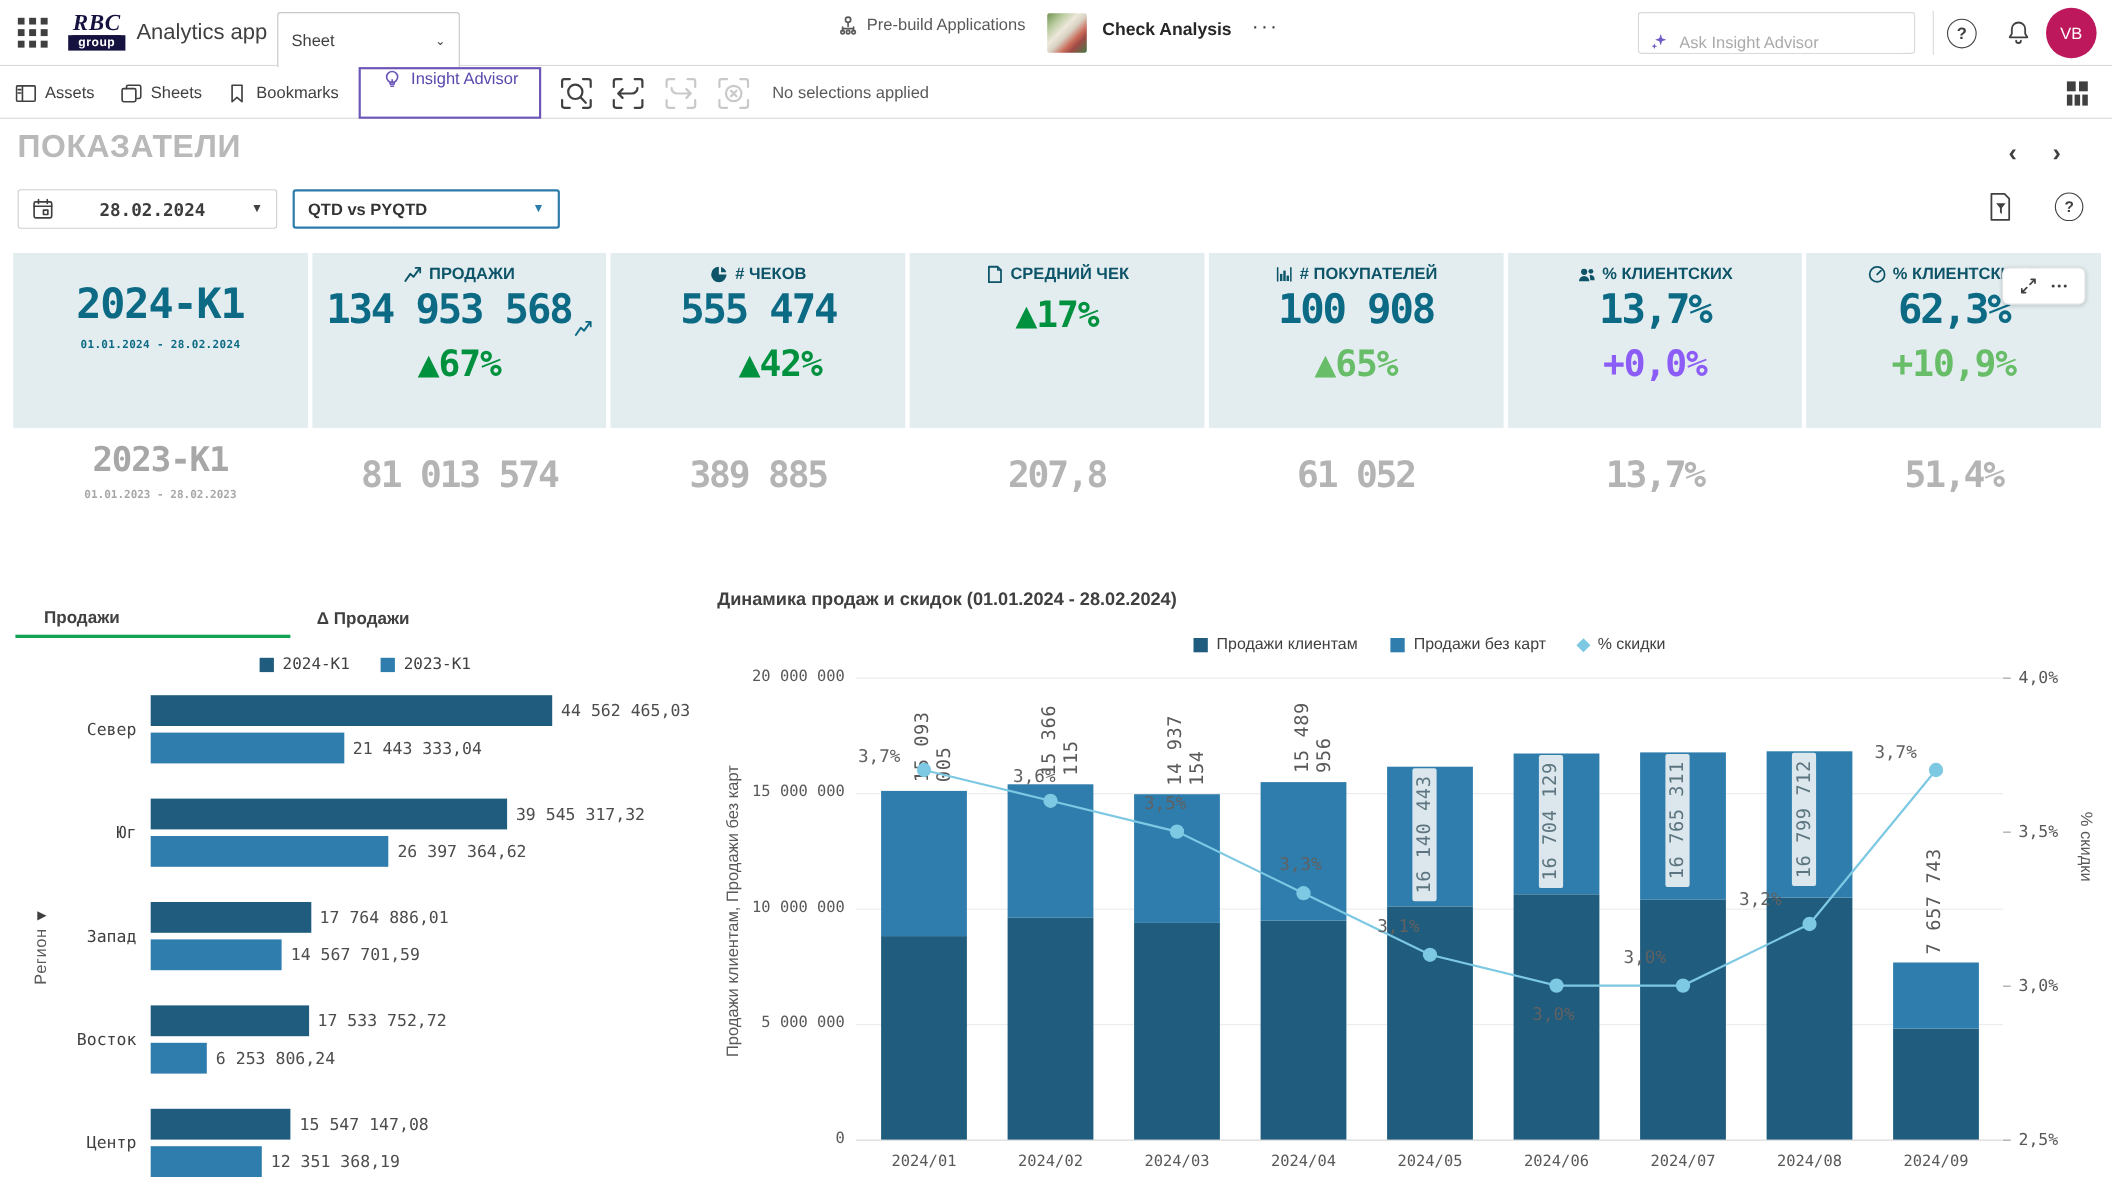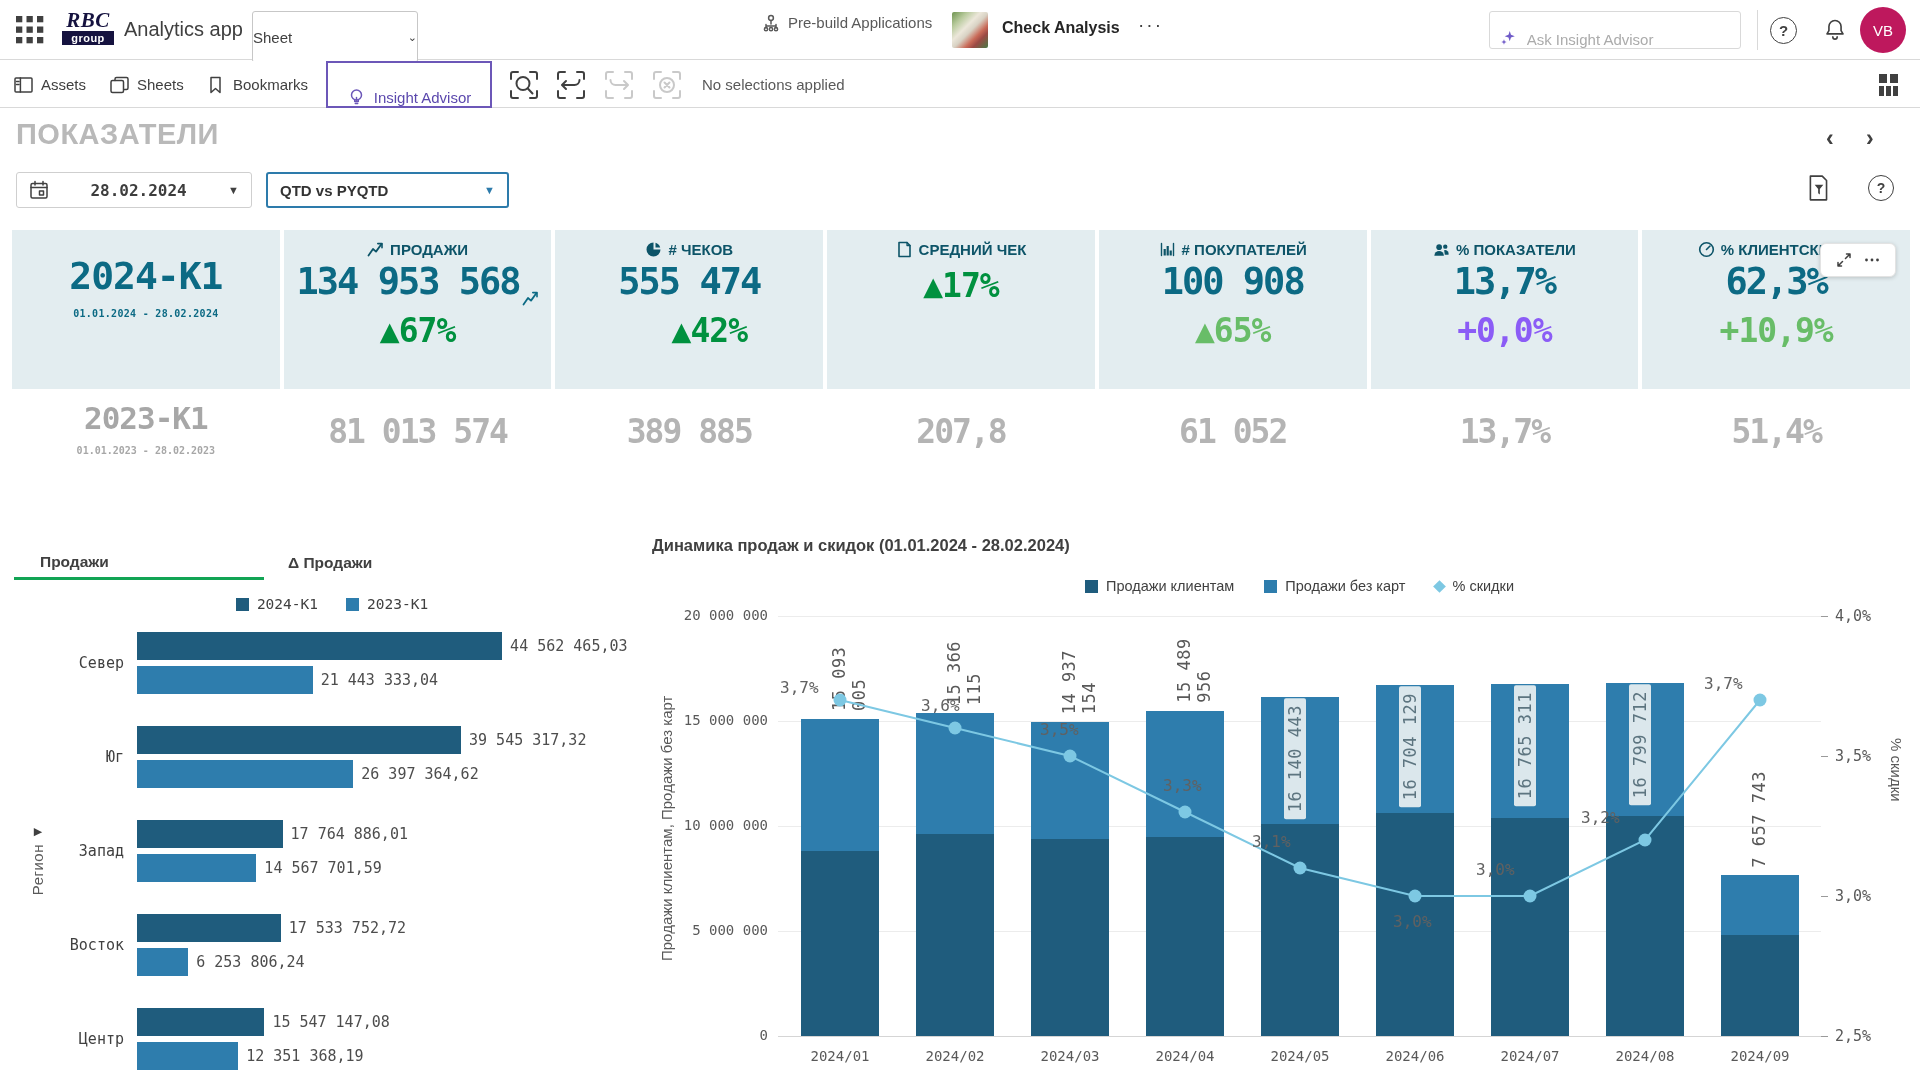--- a/index.html
+++ b/index.html
@@ -9,41 +9,41 @@
   .abs { position:absolute; }
   .mono { font-family:"DejaVu Sans Mono", monospace; }
 
   
   .topbar { position:absolute; left:0; top:0; width:1920px; height:60px; background:#fff; border-bottom:1px solid #d9d9d9; }
   .launcher { left:16px; top:16px; width:28px; height:28px; color:#404040; cursor:pointer; }
   .logo { left:62px; top:9px; width:52px; text-align:center; }
   .logo .l1 { font-size:21px; font-weight:bold; color:#15123f; letter-spacing:.5px; border-bottom:3px solid #15123f; line-height:22px; font-family:"Liberation Serif", serif; font-style:italic;}
   .logo .l2 { display:block; background:#15123f; color:#fff; font-size:11px; font-weight:bold; line-height:14px; letter-spacing:.5px; }
   .app-title { left:124px; top:18px; font-size:20px; color:#404040; }
-  .sheet-select { left:252px; top:11px; width:166px; height:52px; border:1px solid #c7c7c7; border-radius:3px; background:#fff; display:flex; align-items:center; padding:0 0; cursor:pointer; }
+  .sheet-select { left:252px; top:11px; width:166px; height:52px; border:1px solid #c7c7c7; border-radius:3px; background:#fff; display:flex; align-items:center; padding:0 12px; cursor:pointer; }
   .sheet-select .lbl { font-size:15px; color:#404040; flex:1; }
   .caret { font-size:11px; color:#404040; }
   .prebuild { left:762px; top:14px; height:32px; display:flex; align-items:flex-start; gap:8px; color:#595959; font-size:15px; cursor:pointer; }
   .thumb { left:952px; top:12px; width:36px; height:36px; border-radius:2px; background:
       linear-gradient(135deg,#6f9450 0%,#b9cb9e 22%,#ece7da 40%,#d8d2c4 52%,#c96a58 68%,#9c4a45 78%,#477a46 100%); cursor:pointer; }
   .app-name { left:1002px; top:19px; font-size:16px; font-weight:bold; color:#262626; cursor:pointer; }
   .more-dots { left:1138px; top:14px; font-size:19px; color:#404040; letter-spacing:2px; cursor:pointer; }
   .search { left:1489px; top:11px; width:252px; height:38px; border:1px solid #d9d9d9; border-radius:3px; display:flex; align-items:flex-end; padding:0 10px; gap:9px; }
   .search input { border:none; outline:none; font-size:15px; color:#404040; width:100%; font-family:"Liberation Sans",sans-serif; }
   .search input::placeholder { color:#ababab; }
   .tb-divider { left:1757px; top:10px; width:1px; height:40px; background:#d9d9d9; }
   .help-btn { left:1770px; top:17px; width:27px; height:27px; border:1.7px solid #404040; border-radius:50%; display:flex; align-items:center; justify-content:center; font-size:15px; font-weight:bold; color:#404040; cursor:pointer; }
   .bell { left:1822px; top:16px; width:26px; height:28px; color:#404040; cursor:pointer; }
   .avatar { left:1860px; top:7px; width:46px; height:46px; border-radius:50%; background:#be185d; color:#fff; font-size:15px; display:flex; align-items:center; justify-content:center; cursor:pointer; }
 
   
   .toolbar { position:absolute; left:0; top:61px; width:1920px; height:47px; background:#fff; border-bottom:1px solid #d9d9d9; }
   .tool-item { position:absolute; top:0; height:47px; display:flex; align-items:center; gap:8px; font-size:15px; color:#404040; cursor:pointer; }
   .tool-icon { width:19px; height:18px; color:#404040; }
-  .ia-box { position:absolute; left:326px; top:0; width:166px; height:47px; border:2px solid #6c57b8; display:flex; align-items:flex-end; justify-content:center; gap:8px; color:#5b48ad; font-size:15px; background:#fff; cursor:pointer; }
+  .ia-box { position:absolute; left:326px; top:0; width:166px; height:47px; border:2px solid #6c57b8; display:flex; align-items:flex-start; justify-content:center; gap:8px; color:#5b48ad; font-size:15px; background:#fff; cursor:pointer; }
   .sel-ico { position:absolute; top:5px; width:38px; height:38px; cursor:pointer; }
   .sel-on { color:#404040; } .sel-off { color:#c9c9c9; cursor:default; }
   .sel-status { position:absolute; left:702px; top:0; height:47px; display:flex; align-items:center; font-size:15px; color:#595959; }
   .grid-view { position:absolute; left:1878px; top:12px; width:26px; height:24px; color:#404040; cursor:pointer; }
 
   
   .sheet-title { left:16px; top:118px; font-size:29px; color:#b9b9b9; letter-spacing:.5px; }
   .nav-chevron { top:124px; font-size:23px; color:#404040; font-weight:bold; cursor:pointer; line-height:28px; }
   .datebox { left:16px; top:172px; width:236px; height:36px; border:1px solid #cfcfcf; border-radius:3px; background:#fff; display:flex; align-items:center; padding:0 12px; gap:10px; cursor:pointer; }
   .datebox .val { flex:1; text-align:center; font-size:16px; font-weight:bold; color:#3d3d3d; }
@@ -307,21 +307,21 @@
         <div class="kpi-delta mono" style="color: rgb(104, 189, 104);">▲65%</div>
       </div>
       <div class="kpi-card">
         <div class="kpi-head">
           <span class="ki"><svg viewBox="0 0 18 17" width="100%" height="100%" fill="none" stroke="currentColor" stroke-width="1.5" stroke-linecap="round" stroke-linejoin="round">
               <circle cx="6.5" cy="6" r="3" fill="currentColor" stroke="none"></circle>
               <path d="M1.5 15 a5 5 0 0 1 10 0 z" fill="currentColor" stroke="none"></path>
               <circle cx="13" cy="5.5" r="2.3" fill="currentColor" stroke="none"></circle>
               <path d="M11.8 9.2 a4 4 0 0 1 4.7 4.8 h-4" fill="currentColor" stroke="none"></path>
             </svg></span>
-          <span>% ПОКАЗАТЕЛИ</span>
+          <span>% КЛИЕНТСКИХ</span>
         </div>
         <div class="kpi-value mono">
           <span>13,7%</span>
         </div>
         <div class="kpi-delta mono" style="color: #8b5cf6;">+0,0%</div>
       </div>
       <div class="kpi-card">
         <div class="kpi-head">
           <span class="ki"><svg viewBox="0 0 17 17" width="100%" height="100%" fill="none" stroke="currentColor" stroke-width="1.5" stroke-linecap="round" stroke-linejoin="round">
               <circle cx="8.5" cy="8.5" r="6.8" stroke-width="1.6"></circle>

